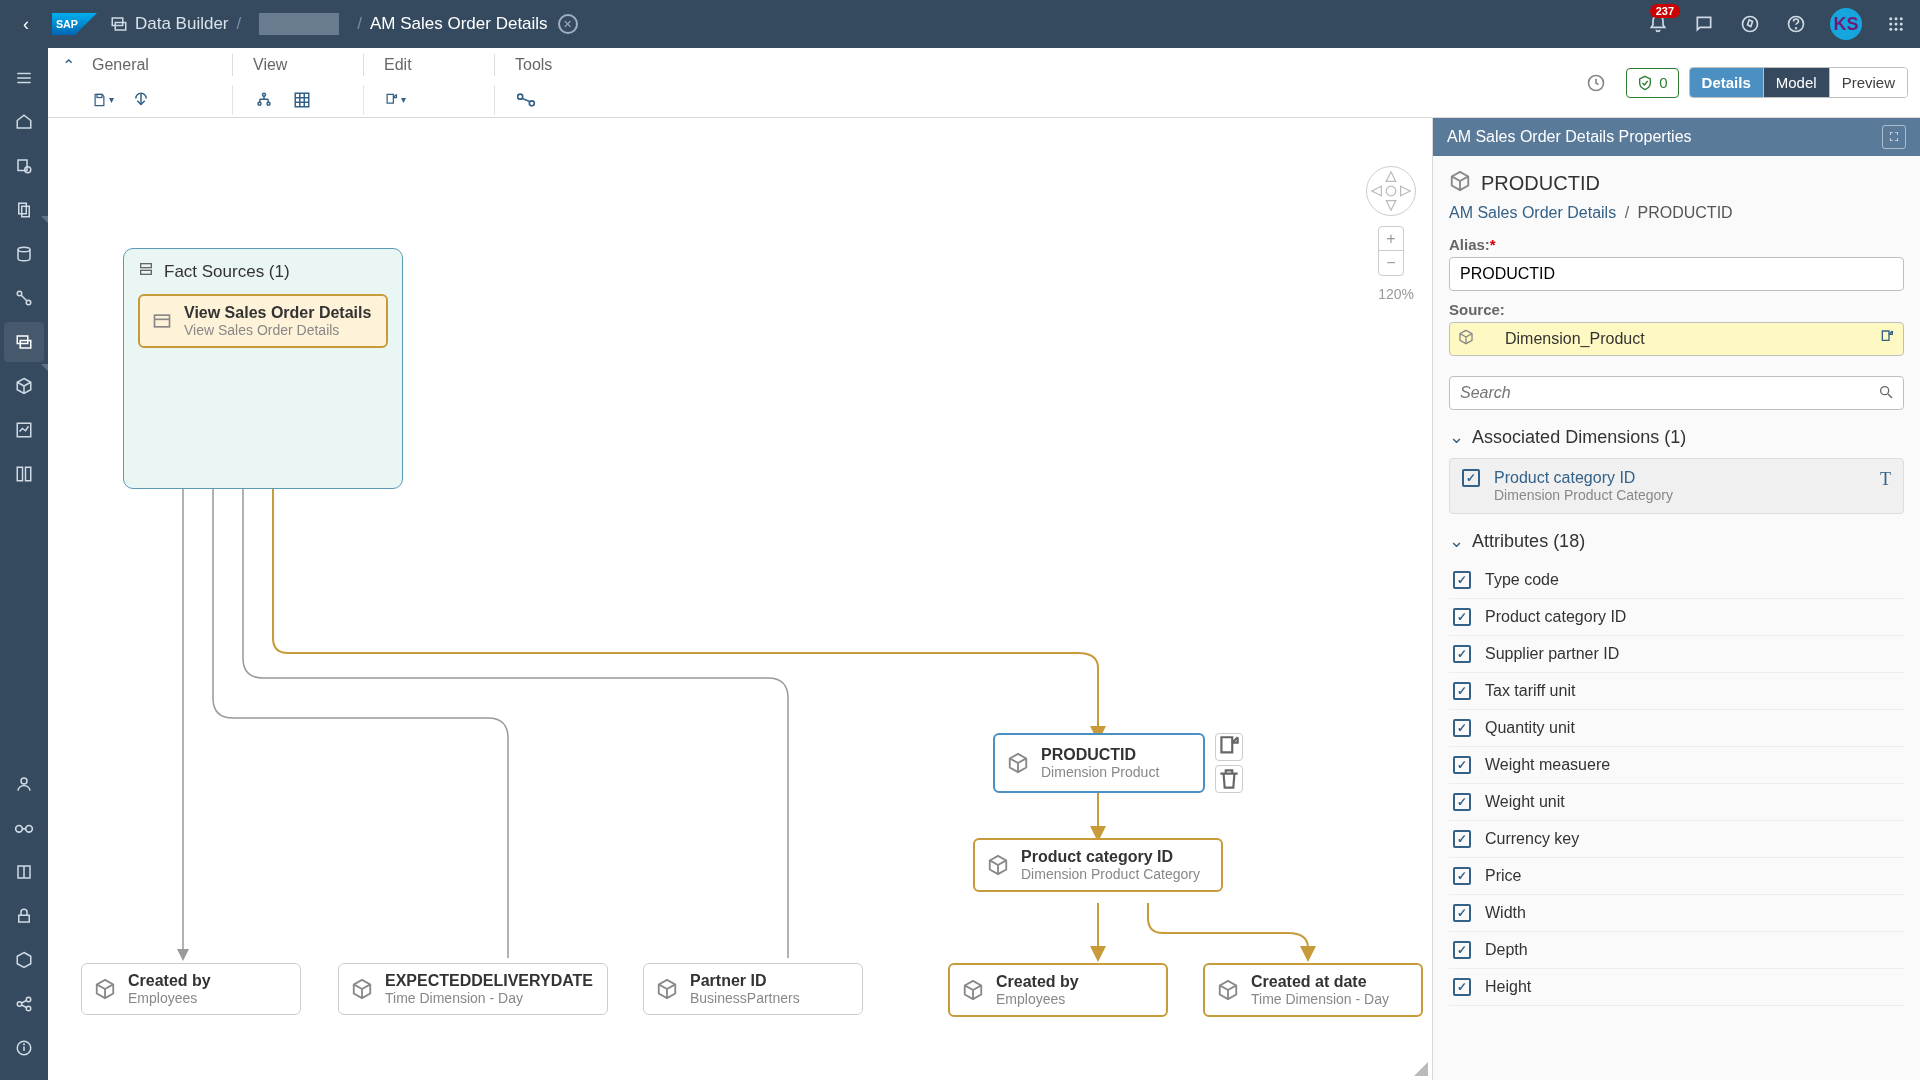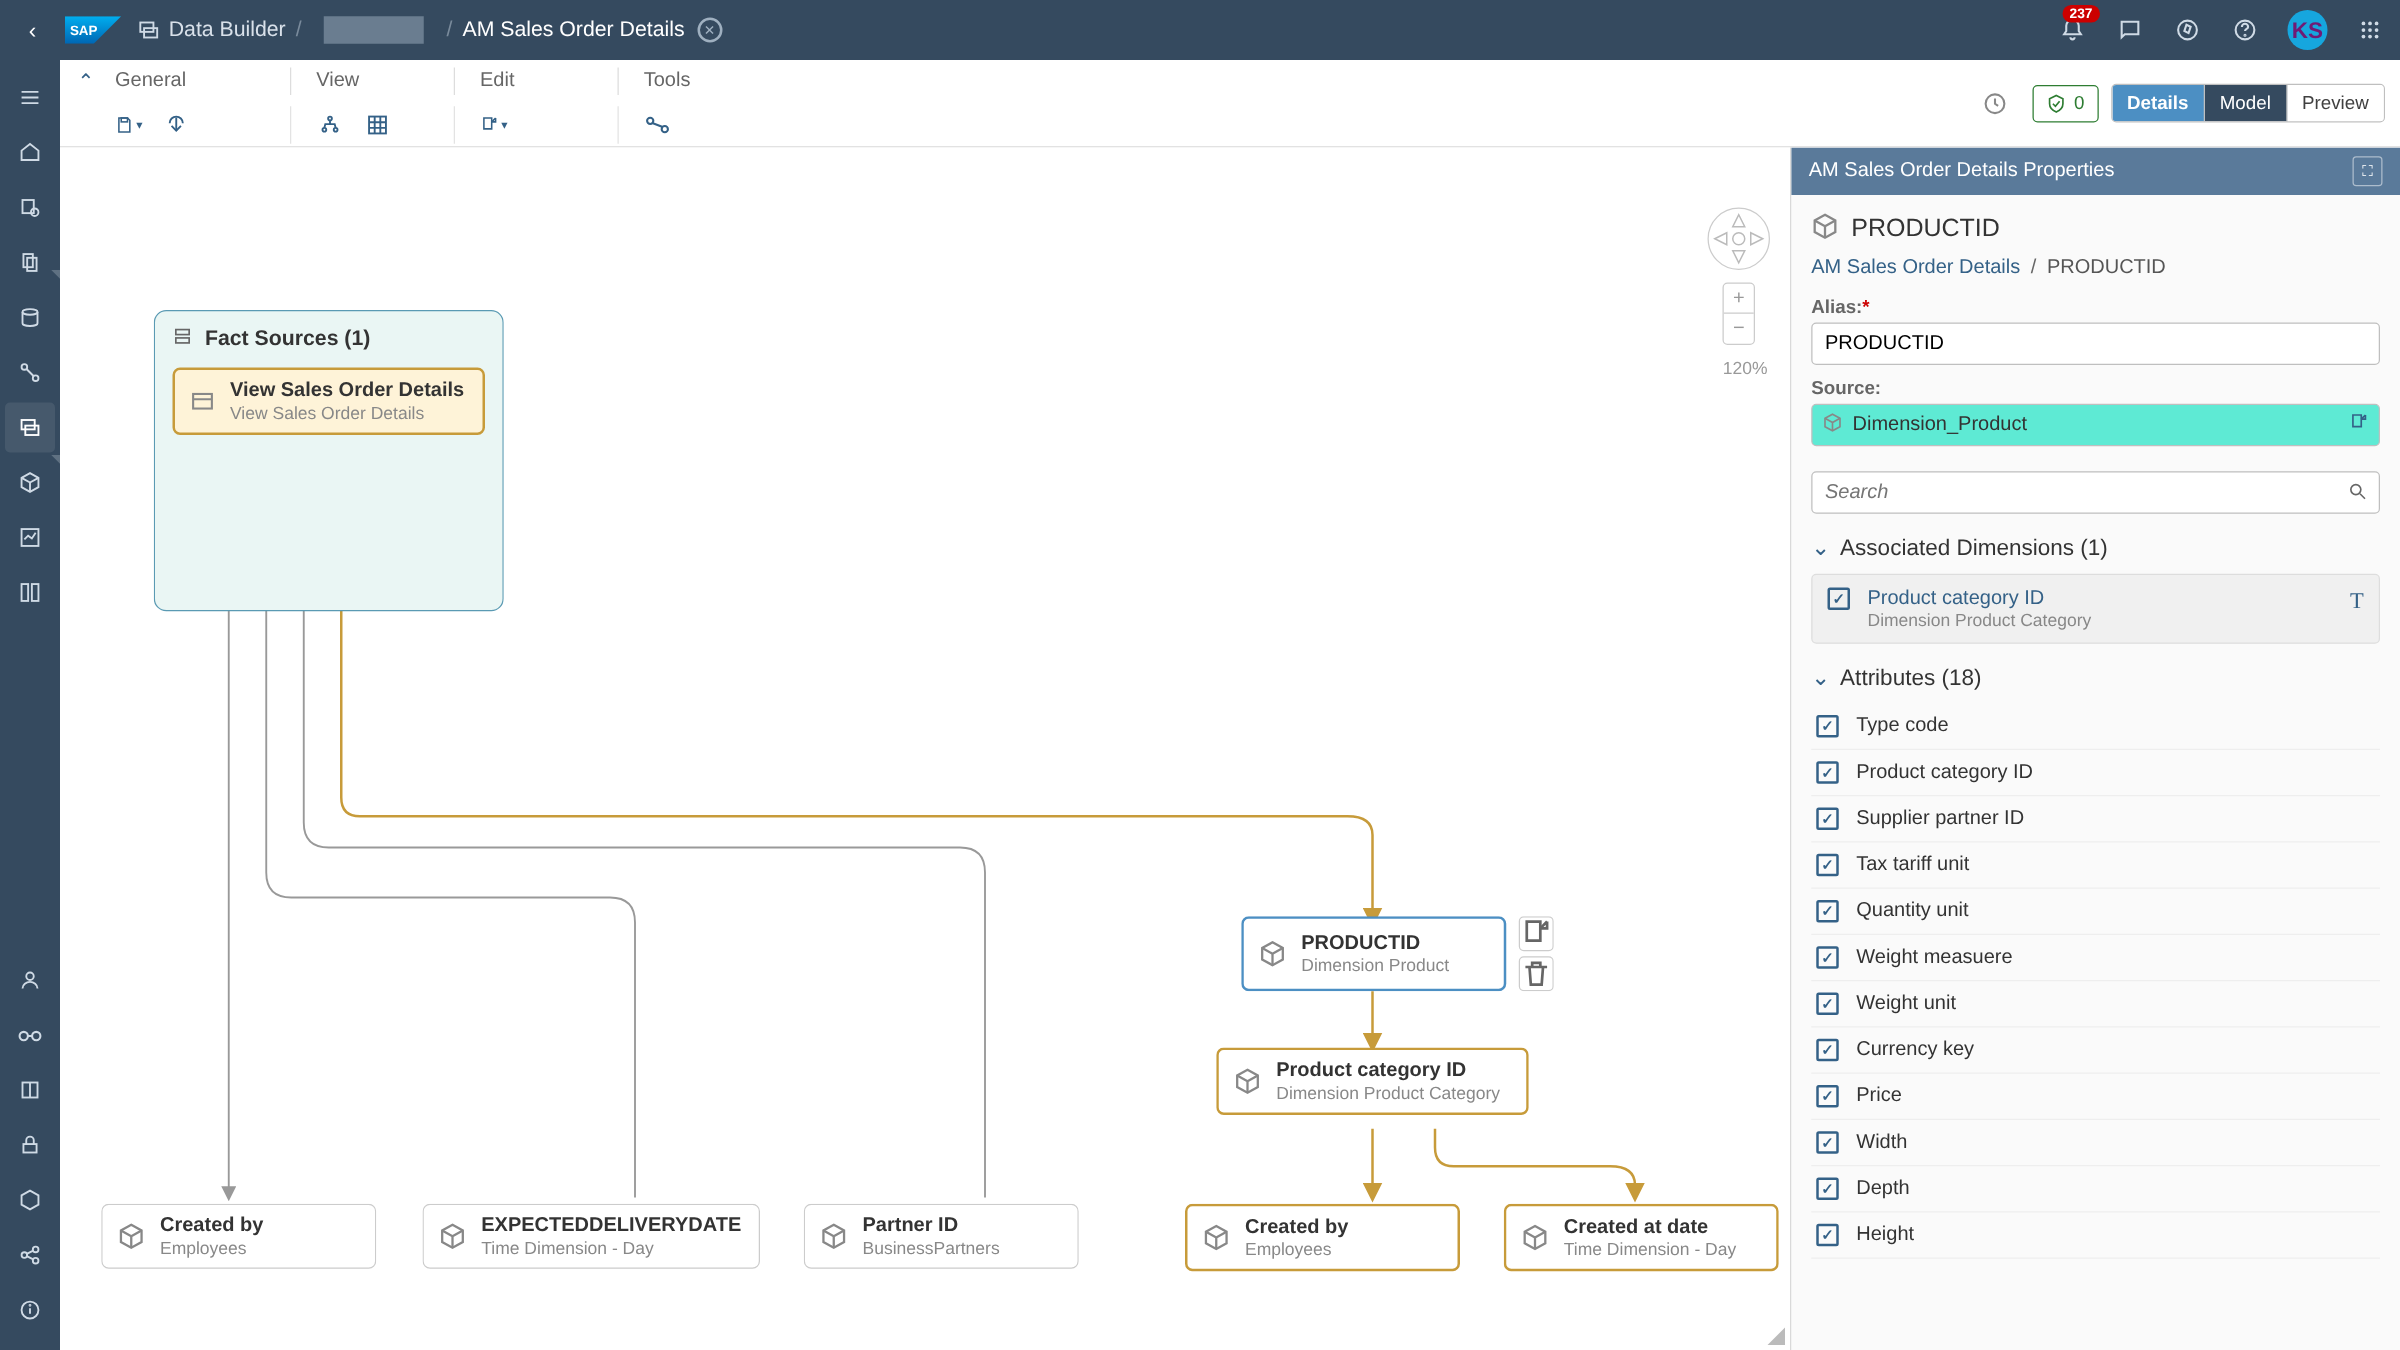--- a/index.html
+++ b/index.html
@@ -55,21 +55,21 @@
   .reset-bar a{ color:#346187; font-size:16px; cursor:pointer;}
   .canvas{ position:absolute; top:38px; left:0; right:0; bottom:0; }
   .canvas svg{ width:100%; height:100%; }
 
   
   .fo .node { border-radius:6px; display:flex; padding:8px 12px; gap:12px; align-items:center; background:#fff;}
   .fo .node .nicon{ width:22px; height:22px; color:#888; display:flex;align-items:center;justify-content:center;}
   .fo .node .ntxt .t{ font-size:16px; font-weight:bold; color:#333;}
   .fo .node .ntxt .s{ font-size:14px; color:#888;}
   .fo .fact-container{ border:1px solid #5a9ab3; background:#eaf6f4; border-radius:10px; padding:12px 14px 140px 14px;}
-  .fo .fact-container .hdr{ display:flex; align-items:flex-start; gap:10px; font-weight:bold; font-size:17px; margin-bottom:12px;}
+  .fo .fact-container .hdr{ display:flex; align-items:flex-end; gap:10px; font-weight:normal; font-size:17px; margin-bottom:12px;}
   .fo .fact-container .viewnode{ border:2px solid #c79b3a; background:#fef3d8; border-radius:6px; padding:8px 12px; display:flex; gap:12px;}
   .fo .fact-container .viewnode .t{font-weight:bold; font-size:16px;}
   .fo .fact-container .viewnode .s{font-size:14px; color:#888;}
   .node-gold{ border:2px solid #c79b3a; background:#fef3d8; }
   .node-blue{ border:2px solid #4c8fc3; background:#fff; }
   .node-gray{ border:1px solid #ccc; background:#fff; }
   .action-btns{ display:flex;flex-direction:column;gap:4px;}
   .action-btns .ab{ width:28px; height:28px; border:1px solid #ccc; border-radius:4px; background:#fff; display:flex;align-items:center;justify-content:center;color:#666;cursor:pointer;}
 
   .nav-compass{ position:absolute; top:10px; right:16px; width:50px; height:50px; border:1px solid #ccc; border-radius:50%; display:flex;align-items:center;justify-content:center; background:#fff; color:#999;}
@@ -86,21 +86,21 @@
   .panel-body{ flex:1; overflow-y:auto; padding:14px 16px; font-size:16px;}
   .panel-body .title-row{display:flex;align-items:center;gap:10px;margin-bottom:8px;}
   .panel-body .title-row .cube{color:#888;}
   .panel-body .title-row h2{font-size:20px;font-weight:normal;color:#333;}
   .panel-body .bc{ color:#346187; margin-bottom:14px;}
   .panel-body .bc .sep{color:#666; margin:0 4px;}
   .panel-body .bc .cur{color:#555;}
   .field-label{ color:#666; font-size:15px; margin:10px 0 4px;font-weight:bold;}
   .field-label .req{color:#c00;}
   input[type=text]{ width:100%; height:34px; border:1px solid #bfbfbf; border-radius:4px; padding:0 10px; font-size:16px; background:#fff;}
-  .source-box{ display:flex; align-items:center; border:1px solid #bfbfbf; border-radius:4px; background:#5eead4; height:34px; padding:0 8px;}
+  .source-box{ display:flex; align-items:center; border:1px solid #bfbfbf; border-radius:4px; background:#fef9c3; height:34px; padding:0 8px;gap:23px;}
   .source-box .cube{color:#888; margin-right:8px;}
   .source-box .open{ margin-left:auto; color:#346187; cursor:pointer;}
   .search-box{ position:relative; margin:20px 0 14px;}
   .search-box input{ padding-right:34px; font-style:italic; color:#0c4a6e;}
   .search-box .mag{ position:absolute; right:10px; top:8px; color:#666;}
   .section-head{ display:flex;align-items:center; gap:8px; color:#333; font-size:18px; margin:16px 0 10px; cursor:pointer;}
   .section-head .chev{color:#346187;}
   .dim-card{ border:1px solid #ddd; background:#f0f0f0; border-radius:4px; padding:10px 12px; display:flex;align-items:flex-start; gap:14px;}
   .dim-card .ctitle{ color:#346187; font-size:16px;}
   .dim-card .csub{ color:#888; font-size:14px;}

